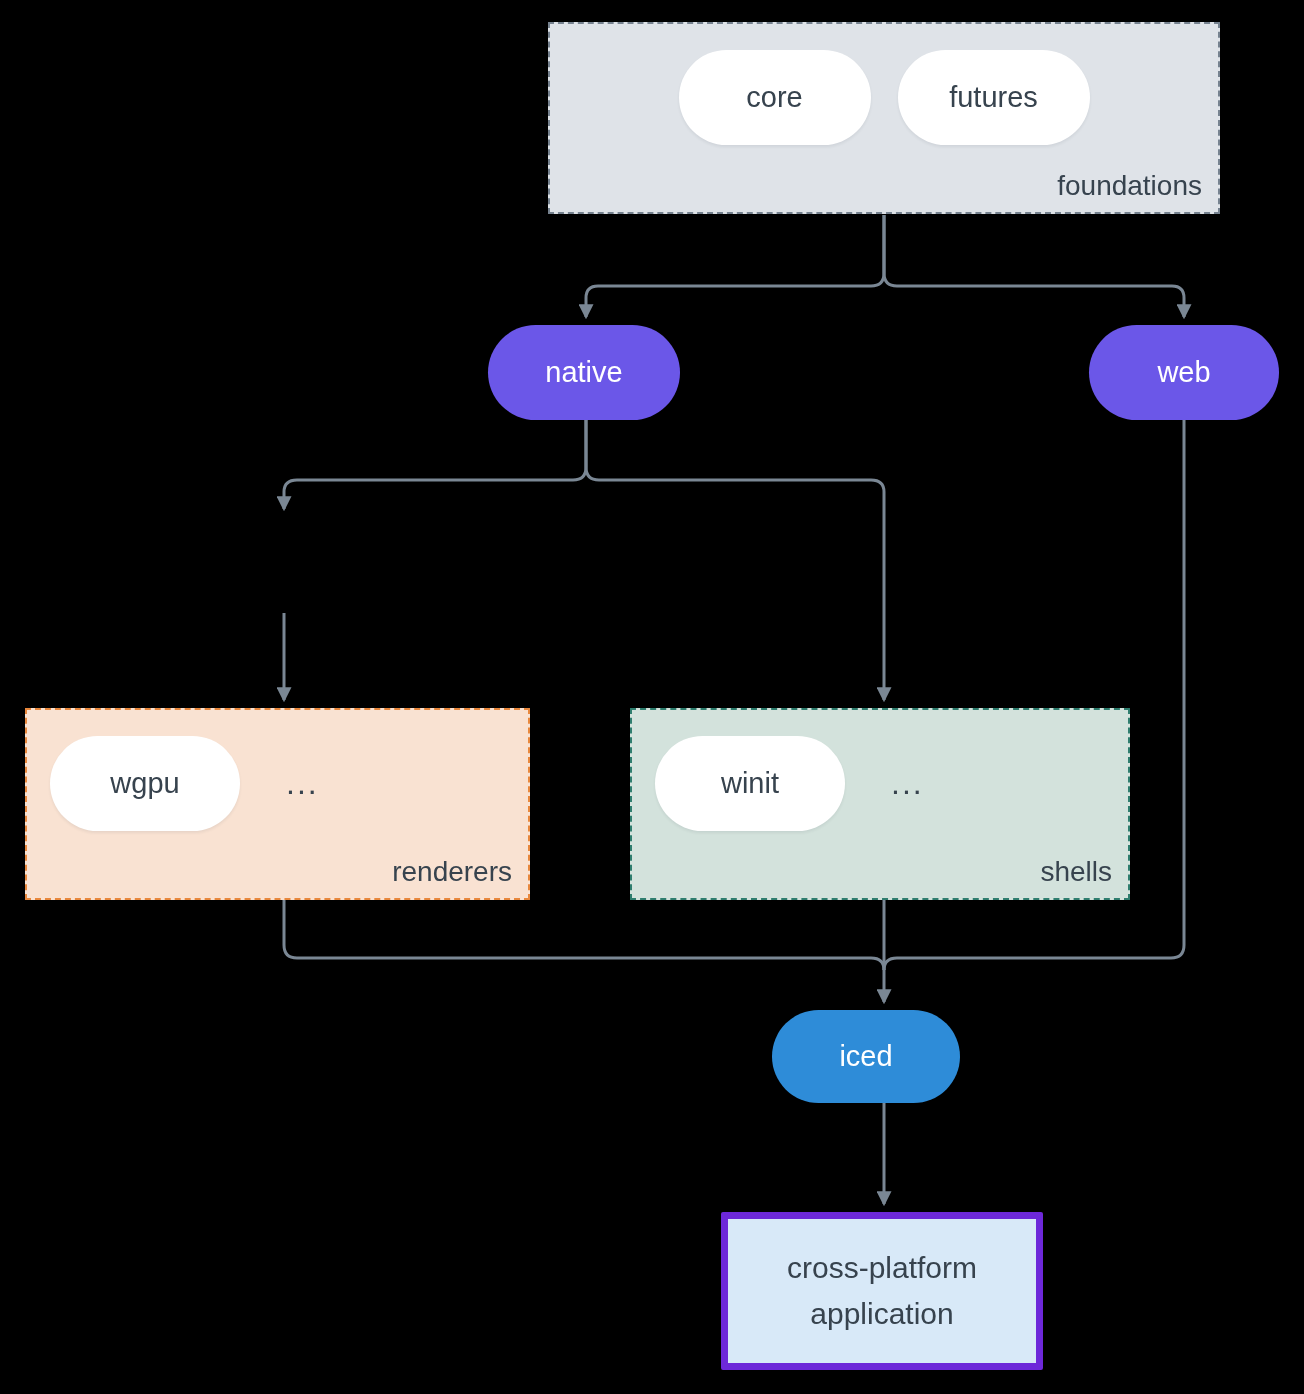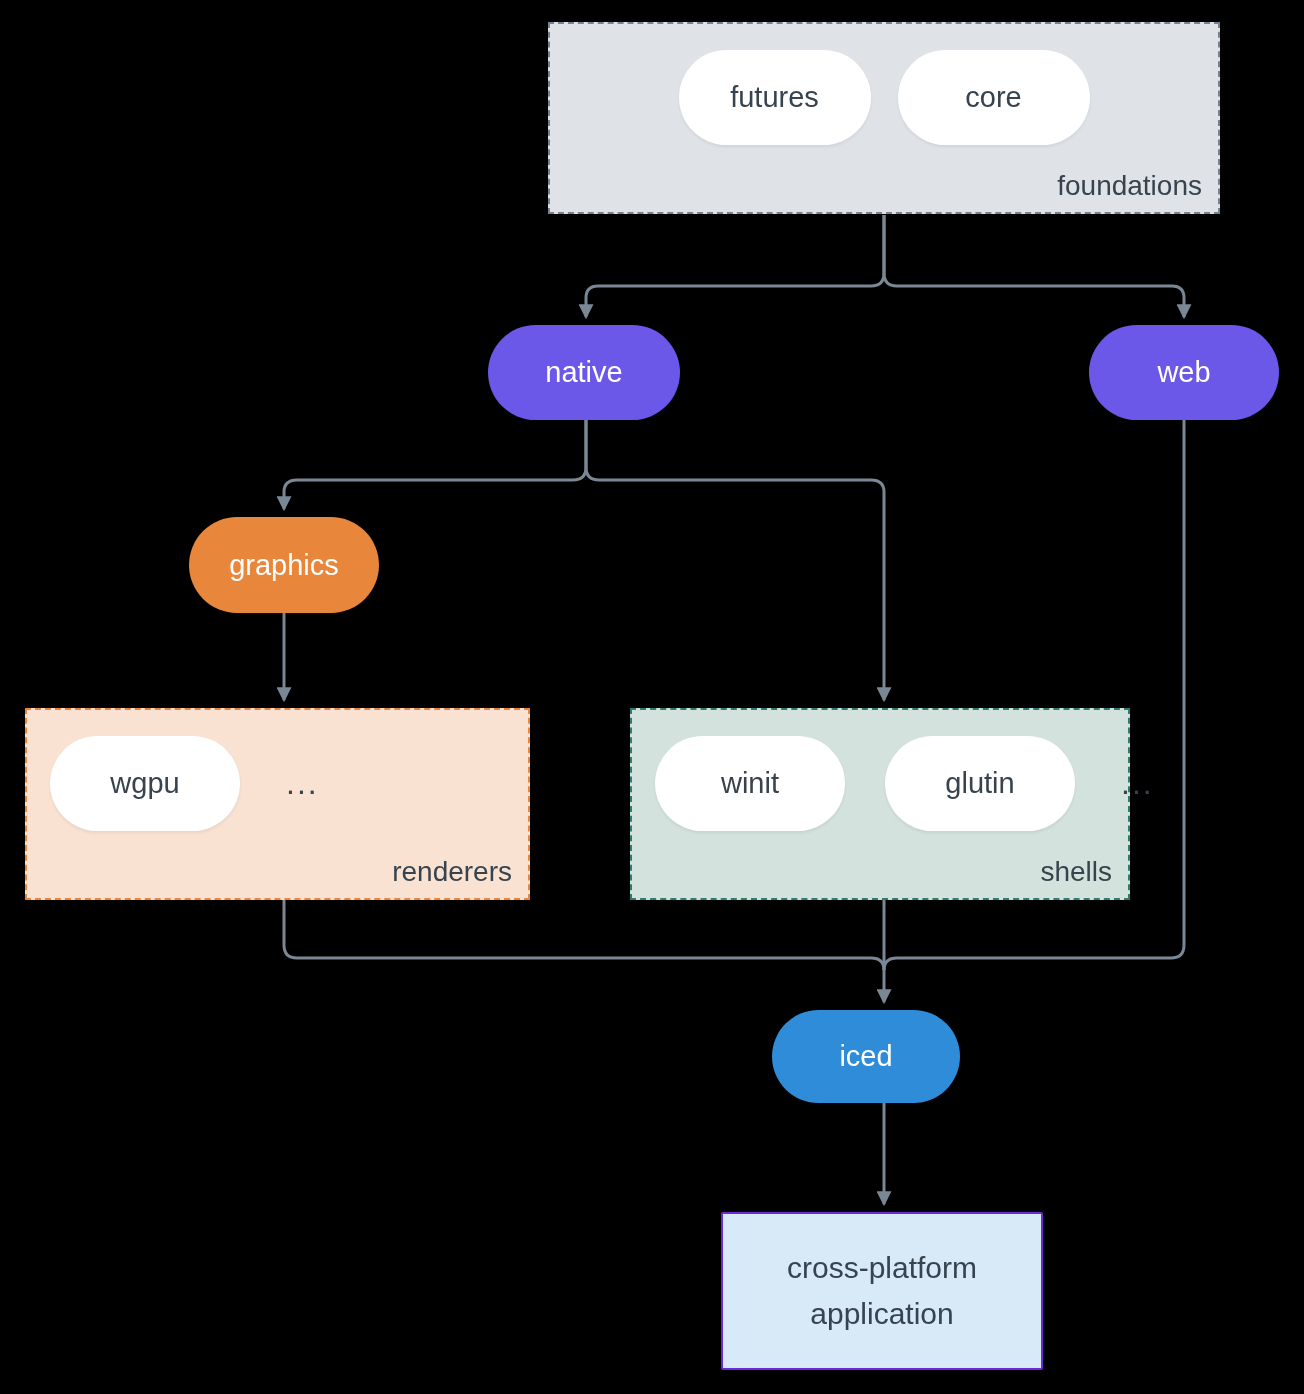--- a/index.html
+++ b/index.html
@@ -76,21 +76,21 @@
   #group-renderers .pill.in-group, #group-shells .pill.in-group { width: 190px; }
 
   #node-native   { left: 488px;  top: 325px;  width: 192px; height: 95px; background: #6b57e8; }
   #node-web      { left: 1089px; top: 325px;  width: 190px; height: 95px; background: #6b57e8; }
   #node-graphics { left: 189px;  top: 517px;  width: 190px; height: 96px; background: #e8873c; }
   #node-iced     { left: 772px;  top: 1010px; width: 188px; height: 93px; background: #2e8cd8; text-align: right; }
 
   #node-application {
     left: 721px; top: 1212px; width: 322px; height: 158px;
     background: #d8e9f8;
-    border: 2px solid #6d28d9;
+    border: 7px solid #6d28d9;
     border-radius: 2px;
     display: flex;
     flex-direction: column;
     align-items: center;
     justify-content: center;
     font-size: 30px;
     line-height: 1.55;
     color: #37434e;
   }
 </style>
@@ -113,43 +113,41 @@
       <path d="M 284 613 L 284 700" marker-end="url(#arrow)"></path>
       <path d="M 284 900 L 284 945 Q 284 958 297 958 L 871 958 Q 884 958 884 970"></path>
       <path d="M 1184 420 L 1184 945 Q 1184 958 1171 958 L 897 958 Q 884 958 884 970"></path>
       <path d="M 884 900 L 884 1002" marker-end="url(#arrow)"></path>
       <path d="M 884 1103 L 884 1204" marker-end="url(#arrow)"></path>
     </g>
   </svg>
 
   <div id="group-foundations" class="groupbox">
     <div class="pillrow">
+      <div class="pill in-group">core</div>
       <div class="pill in-group">futures</div>
-      <div class="pill in-group">core</div>
     </div>
     <div class="grouplabel">foundations</div>
   </div>
 
   <div id="node-web" class="node pill">web</div>
   <div id="node-native" class="node pill">native</div>
 
-  <div id="node-graphics" class="node pill">graphics</div>
 
   <div id="group-renderers" class="groupbox">
     <div class="pillrow leftrow">
       <div class="pill in-group">wgpu</div>
       <div class="ellipsis">...</div>
     </div>
     <div class="grouplabel">renderers</div>
   </div>
 
   <div id="group-shells" class="groupbox">
     <div class="pillrow leftrow">
       <div class="pill in-group">winit</div>
-      <div class="pill in-group">glutin</div>
       <div class="ellipsis">...</div>
     </div>
     <div class="grouplabel">shells</div>
   </div>
 
   <div id="node-iced" class="node pill">iced</div>
 
   <div id="node-application" class="node">
     <div>cross-platform</div>
     <div>application</div>

